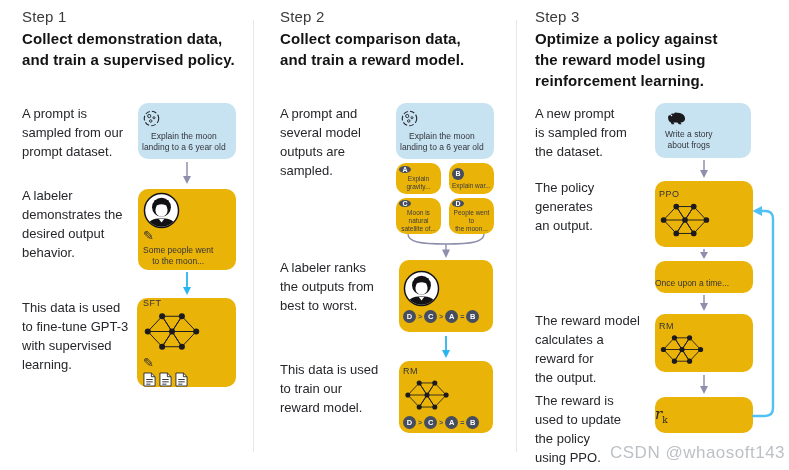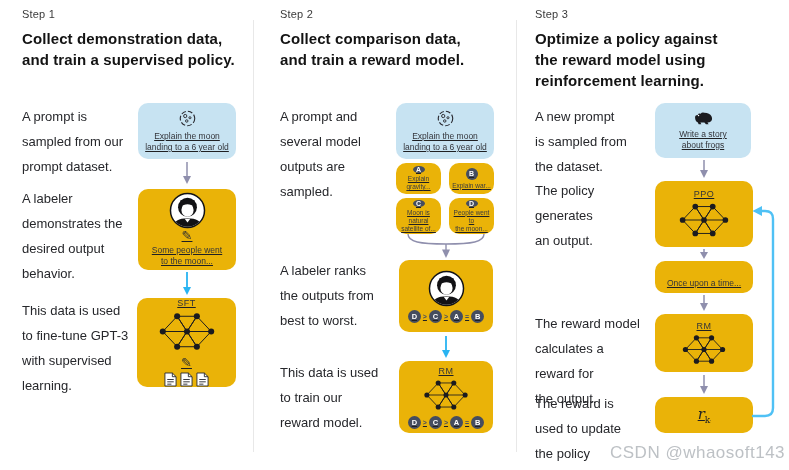--- a/index.html
+++ b/index.html
@@ -2,26 +2,26 @@
 <html><head>
 <meta charset="utf-8">
 <style>
   * { margin:0; padding:0; box-sizing:border-box; }
   html,body { background:#fff; }
   #canvas {
     position:relative; width:789px; height:470px; background:#ffffff;
     font-family:"Liberation Sans", sans-serif; color:#1f2023; overflow:hidden;
   }
   .divider { position:absolute; width:1px; background:#e8e8e8; top:20px; height:432px; }
-  .step-label { position:absolute; font-size:11px; color:#3a3a3a; letter-spacing:.2px; }
+  .step-label { position:absolute; font-size:15px; color:#3a3a3a; letter-spacing:.2px; }
   .heading { position:absolute; font-size:15px; font-weight:bold; color:#131313;
              line-height:21px; white-space:pre-line; letter-spacing:.1px; }
-  .para { position:absolute; font-size:13px; color:#26272b; line-height:25px; white-space:pre-line; }
+  .para { position:absolute; font-size:13px; color:#26272b; line-height:19px; white-space:pre-line; }
   .box { position:absolute; border-radius:10px; display:flex; flex-direction:column;
-         align-items:center; justify-content:center; text-align:center;text-decoration:underline; }
+         align-items:flex-start; justify-content:center; text-align:center; }
   .box-blue { background:#c7e3f2; }
   .box-gray { background:#eab308; }
   .box-caption { font-size:8.5px; line-height:11px; color:#33343a; white-space:pre-line; margin-top:3px; }
   .tiny-caption { font-size:6.5px; line-height:8px; color:#3a3b40; white-space:pre-line; margin-top:2px; }
   .model-label { font-size:9px; color:#33343a; letter-spacing:.5px; margin-bottom:2px; }
   .chip { display:inline-flex; align-items:center; justify-content:center;
           width:13px; height:13px; border-radius:50%; background:#454d5f;
           color:#fff; font-size:7.5px; font-weight:bold; }
   .chip-sm { width:12px; height:12px; font-size:7px; }
   .rank-row { display:flex; align-items:center; gap:2px; }

